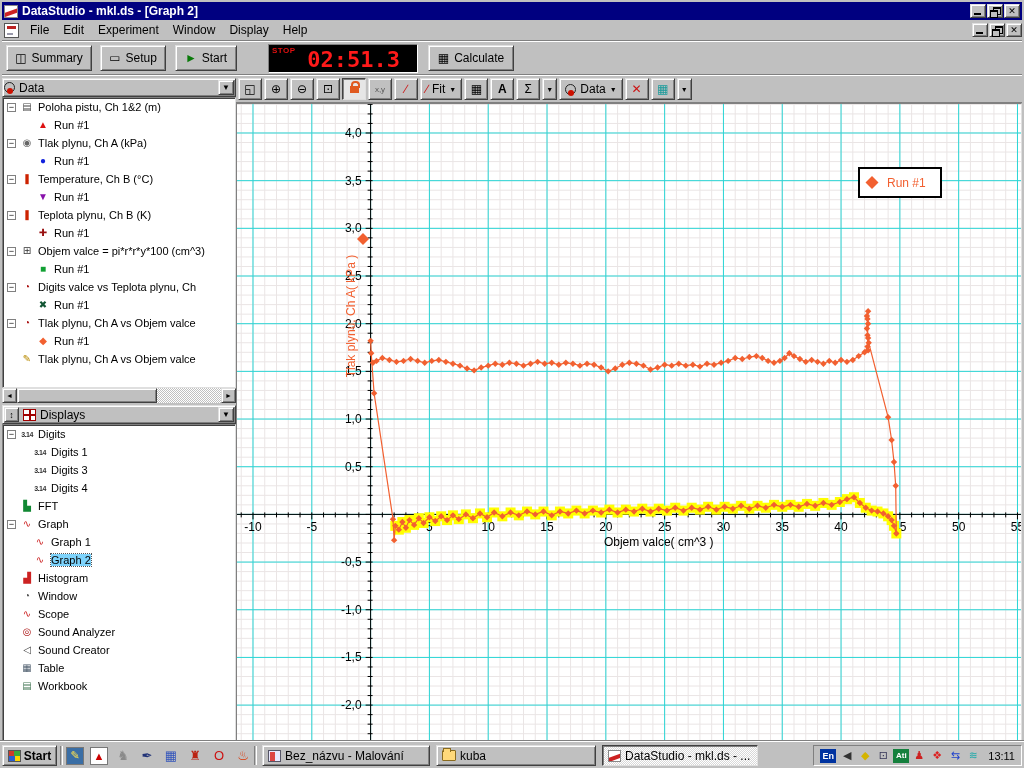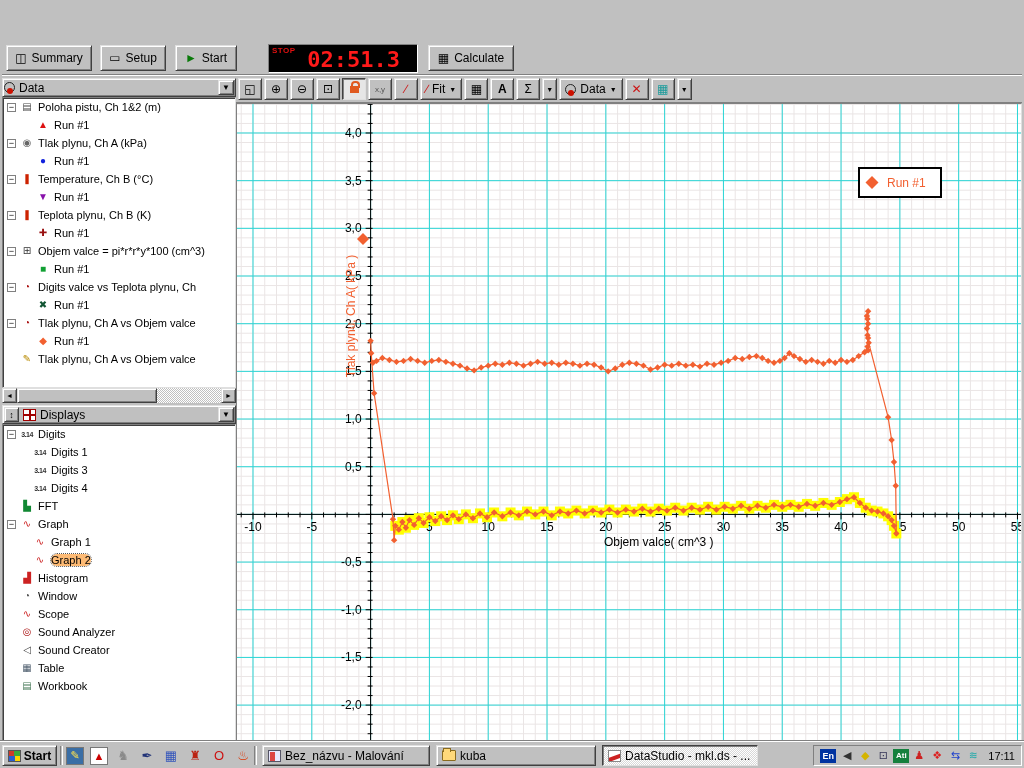--- a/index.html
+++ b/index.html
@@ -61,21 +61,21 @@
   .displays-grid-icon::before{content:"";position:absolute;left:0;right:0;top:4px;border-top:2px solid #a00000;}
   .displays-grid-icon::after{content:"";position:absolute;top:0;bottom:0;left:5px;border-left:2px solid #a00000;}
   .splitter-btn{width:15px;height:15px;font-size:9px;}
   .tree{position:absolute;left:0;right:0;background:#fff;border:1px solid;
     border-color:#808080 #dfdfdf #dfdfdf #808080;box-shadow:inset 1px 1px 0 #404040;overflow:hidden;}
   .tree-row{height:18px;display:flex;align-items:center;white-space:nowrap;}
   .expand-box{width:9px;height:9px;border:1px solid #808080;background:#fff;flex:none;
     font-size:9px;line-height:7px;text-align:center;margin-right:4px;color:#000;}
   .tree-icon{width:14px;flex:none;text-align:center;font-size:10px;line-height:1;margin-right:4px;}
   .tree-label{font-size:11px;}
-  .tree-label.selected{background:#fdba74;outline:1px dotted #555;border-radius:6px;}
+  .tree-label.selected{background:#7dd3fc;outline:1px dotted #555;}
   .run-marker{width:12px;flex:none;text-align:center;font-size:10px;line-height:1;margin-right:5px;}
   .digits-glyph{font-size:7px;font-weight:bold;letter-spacing:-0.5px;color:#333;}
   .hscroll{position:absolute;left:0;right:0;height:15px;background:
     conic-gradient(#fff 25%,#c0c0c0 0 50%,#fff 0 75%,#c0c0c0 0);background-size:2px 2px;}
   .hscroll .arrow{position:absolute;top:0;width:15px;height:15px;font-size:7px;}
   .hscroll .arrow.left{left:0;}
   .hscroll .arrow.right{right:0;}
   .hscroll .thumb{position:absolute;left:15px;width:140px;top:0;height:15px;}
 
   
@@ -119,21 +119,43 @@
   .tray-badge{font-size:9px;font-weight:bold;color:#fff;background:#0033a0;width:16px;height:14px;
     display:flex;align-items:center;justify-content:center;}
   .tray-badge.ati{background:#15803d;font-size:8px;}
   .tray-clock{font-size:11px;margin-left:4px;}
 </style>
 </head>
 <body>
 
 <div class="app">
 
-
+  <div class="titlebar">
+    <span class="app-logo"></span>
+    <span class="title">DataStudio - mkl.ds - [Graph 2]</span>
+    <span class="btn winbtn glyph-min"></span>
+    <span class="btn winbtn glyph-restore"></span>
+    <span class="btn winbtn glyph-close"></span>
+  </div>
+
+  <div class="menubar">
+    <span class="mdi-doc-icon"></span>
+    <span id="menu-items" style="display:flex;">
+        <span class="menu-item">File</span>
+        <span class="menu-item">Edit</span>
+        <span class="menu-item">Experiment</span>
+        <span class="menu-item">Window</span>
+        <span class="menu-item">Display</span>
+        <span class="menu-item">Help</span>
+      </span>
+    <span class="spacer"></span>
+    <span class="btn winbtn glyph-min"></span>
+    <span class="btn winbtn glyph-restore"></span>
+    <span class="btn winbtn glyph-close"></span>
+  </div>
 
   <div class="toolbar">
     <span class="btn tb-btn" style="left:4px;width:86px;">
       <span class="tb-icon">◫</span>
       <span>Summary</span>
     </span>
     <span class="btn tb-btn" style="left:98px;width:66px;">
       <span class="tb-icon">▭</span>
       <span>Setup</span>
     </span>
@@ -975,16 +997,16 @@
       <span id="tray-icons" style="display:flex;gap:2px;align-items:center;">
           <span class="tray-icon" style="color: rgb(51, 51, 51);">◀</span>
           <span class="tray-icon" style="color: rgb(212, 180, 0);">◆</span>
           <span class="tray-icon" style="color: rgb(51, 51, 85);">⊡</span>
           <span class="tray-badge ati">Ati</span>
           <span class="tray-icon" style="color: rgb(204, 34, 34);">♟</span>
           <span class="tray-icon" style="color: rgb(221, 34, 34);">❖</span>
           <span class="tray-icon" style="color: rgb(34, 68, 204);">⇆</span>
           <span class="tray-icon" style="color: rgb(34, 170, 170);">≋</span>
         </span>
-      <span class="tray-clock">17:11</span>
+      <span class="tray-clock">13:11</span>
     </span>
   </div>
 </div>
 
 </body></html>

